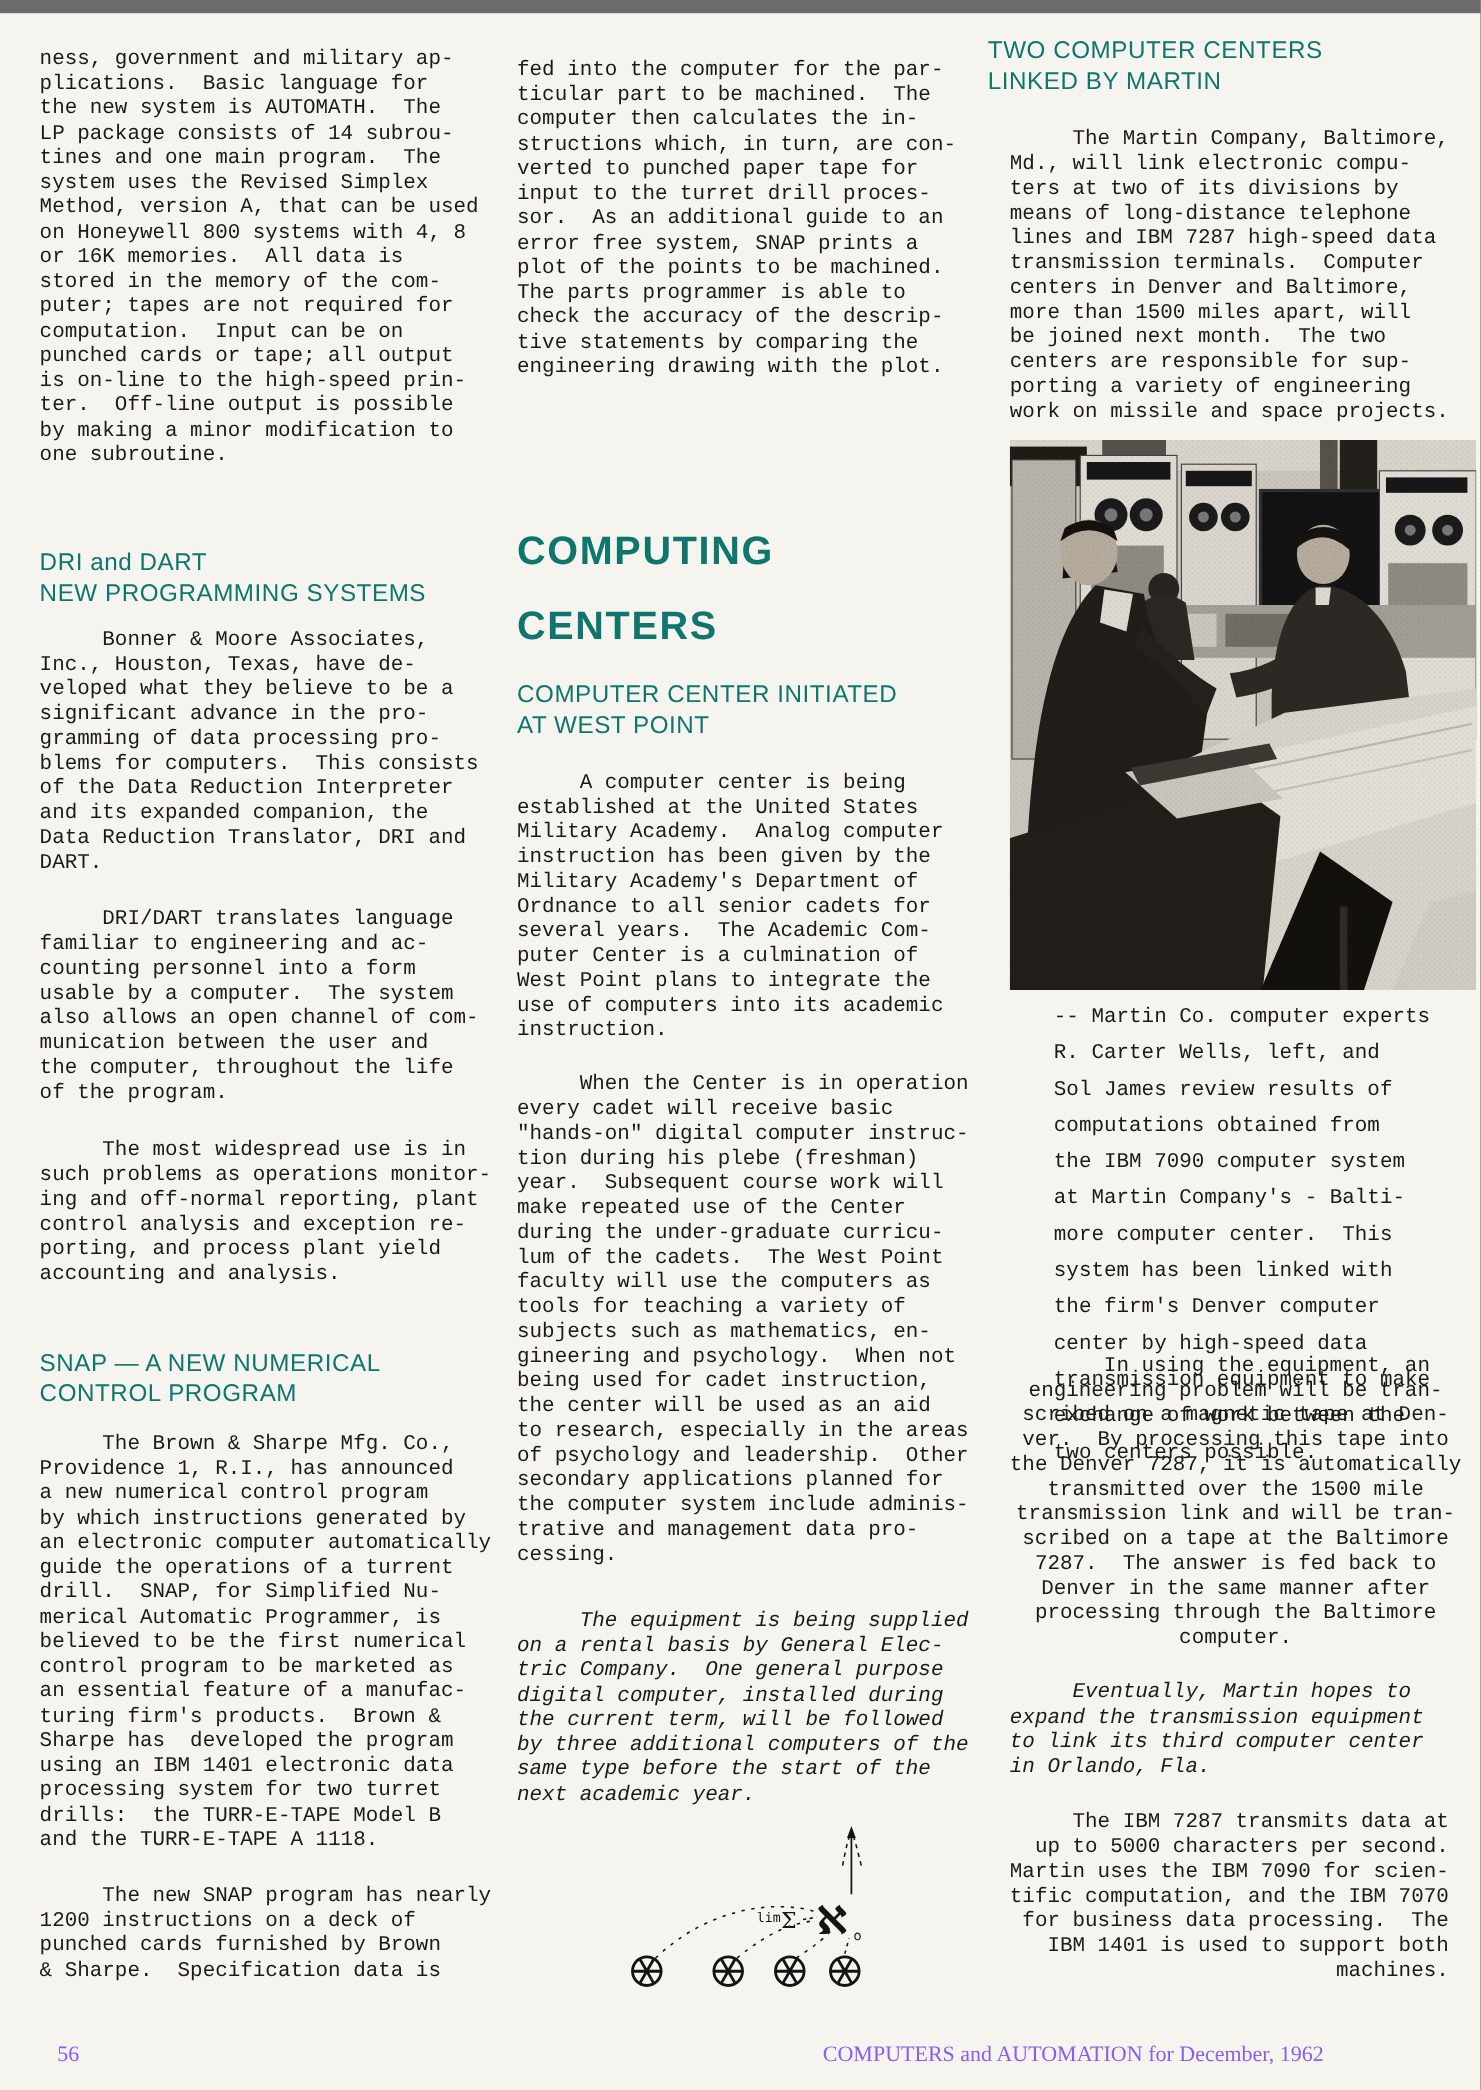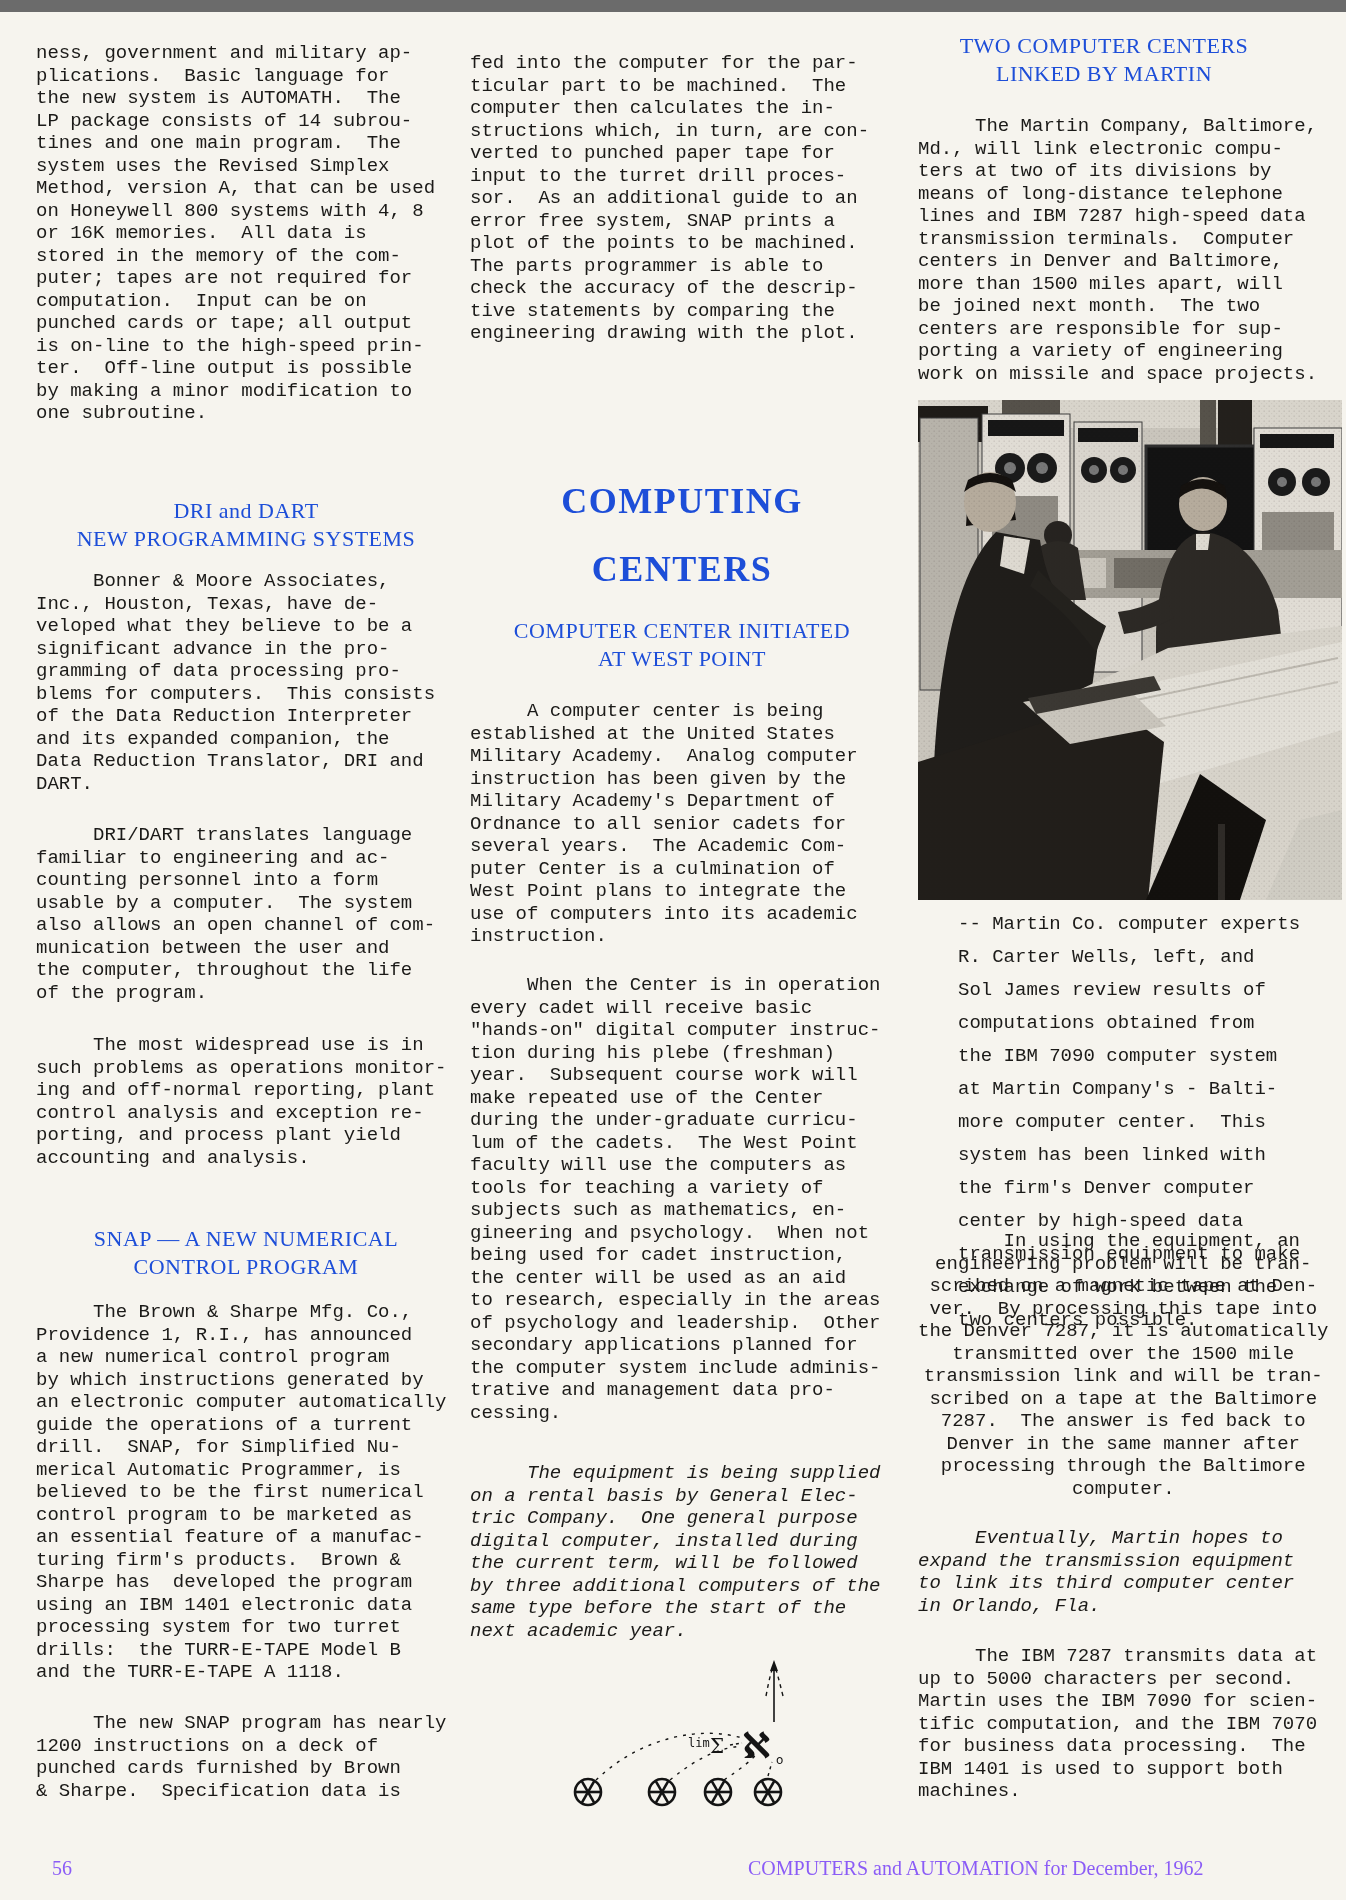--- a/index.html
+++ b/index.html
@@ -7,22 +7,22 @@
     position:relative; width:1346px; height:1900px; margin:12px auto;
     background:#f6f4ee; overflow:hidden; color:#1c1c1c;
   }
   .para {
     position:absolute; white-space:pre;
     font-family:"Liberation Mono","DejaVu Sans Mono",monospace;
     font-size:19px; line-height:22.5px; color:#1b1a18;
   }
   .caption { line-height:33px; }
   .heading {
-    position:absolute; white-space:pre; text-align:center;
-    font-family:Liberation Serif, serif; color:#1d4ed8;
+    position:absolute; white-space:pre; text-align:left;
+    font-family:Liberation Sans, sans-serif; color:#0f766e;
   }
   .h-sub { font-size:22px; line-height:28px; letter-spacing:0.5px; }
   .h-big { font-size:36px; line-height:68px; font-weight:700; letter-spacing:1.5px; }
   .footer-text {
     position:absolute; font-family:"Liberation Serif","DejaVu Serif",serif;
     font-size:20px; color:#8b5cf6; white-space:pre;
   }
   .photo { position:absolute; left:918px; top:388px; width:424px; height:500px; }
   .doodle { position:absolute; left:552px; top:1640px; width:250px; height:180px; }
 </style>
@@ -319,21 +319,21 @@
 transmission link and will be tran-
 scribed on a tape at the Baltimore
 7287.  The answer is fed back to
 Denver in the same manner after
 processing through the Baltimore
 computer.</div>
     <div class="para" style="left:918px; top:1515px;font-style:italic;">     Eventually, Martin hopes to
 expand the transmission equipment
 to link its third computer center
 in Orlando, Fla.</div>
-    <div class="para" style="left:918px; top:1633px;">     The IBM 7287 transmits data at
+    <div class="para" style="left:918px; top:1633px;text-align:right;">     The IBM 7287 transmits data at
 up to 5000 characters per second.
 Martin uses the IBM 7090 for scien-
 tific computation, and the IBM 7070
 for business data processing.  The
 IBM 1401 is used to support both
 machines.</div>
   </div>
 
   <div>
     <div class="footer-text" style="left:52px; top:1845px;">56</div>

